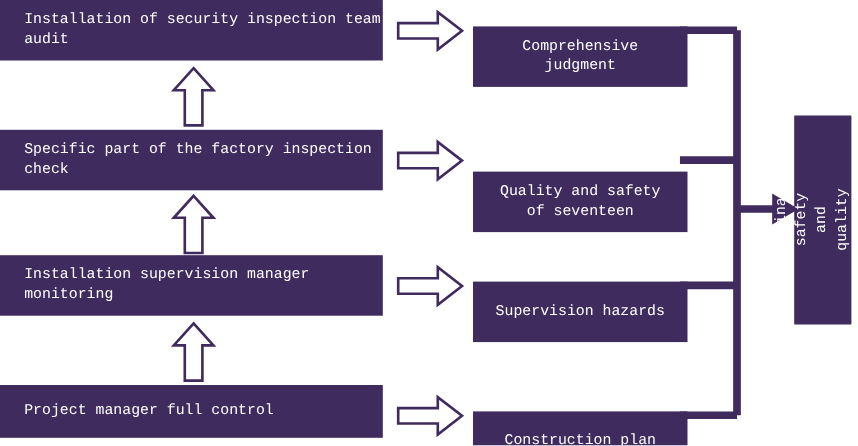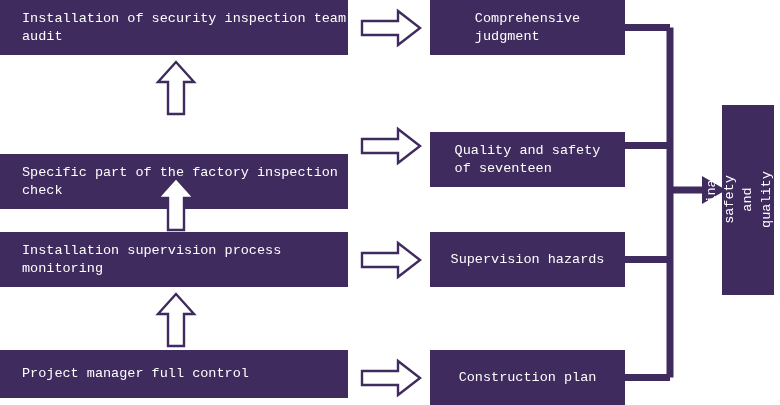--- a/index.html
+++ b/index.html
@@ -26,31 +26,32 @@
     align-items: center;
     font-size: 13.5px;
     line-height: 1.3;
   }
   .box.left {
     justify-content: flex-start;
     padding-left: 22px;
   }
   .box.right {
     justify-content: center;
-    text-align: left;
+    text-align: center;
+    margin-top: 24px;
   }
   .box-label {
     display: block;
     white-space: pre-line;
   }
 
   
   .lb { left: 0px; width: 348px; height: 55px; }
   .lb1 { top: 0px; }
-  .lb2 { top: 118px; margin-top: 36px; }
+  .lb2 { top: 118px; }
   .lb3 { top: 232px; }
   .lb4 { top: 350px; height: 48px; text-align: right; }
 
   
   .rb { left: 430px; width: 195px; height: 55px; }
   .rb1 { top: 0px; }
   .rb2 { top: 132px; }
   .rb3 { top: 232px; }
   .rb4 { top: 350px; height: 55px; }
 
@@ -115,21 +116,21 @@
 
   <div class="box left lb lb1">
     <span class="box-label">Installation of security inspection team audit</span>
   </div>
 
   <div class="box left lb lb2">
     <span class="box-label">Specific part of the factory inspection check</span>
   </div>
 
   <div class="box left lb lb3">
-    <span class="box-label">Installation supervision process monitoring</span>
+    <span class="box-label">Installation supervision manager monitoring</span>
   </div>
 
   <div class="box left lb lb4">
     <span class="box-label">Project manager full control</span>
   </div>
 
   <svg class="arrow-up-hollow au1" viewBox="0 0 42 56">
     <polygon points="21,2 39,22 29,22 29,54 13,54 13,22 3,22" fill="#ffffff" stroke="#3f2b5e" stroke-width="2.4"></polygon>
   </svg>
 

